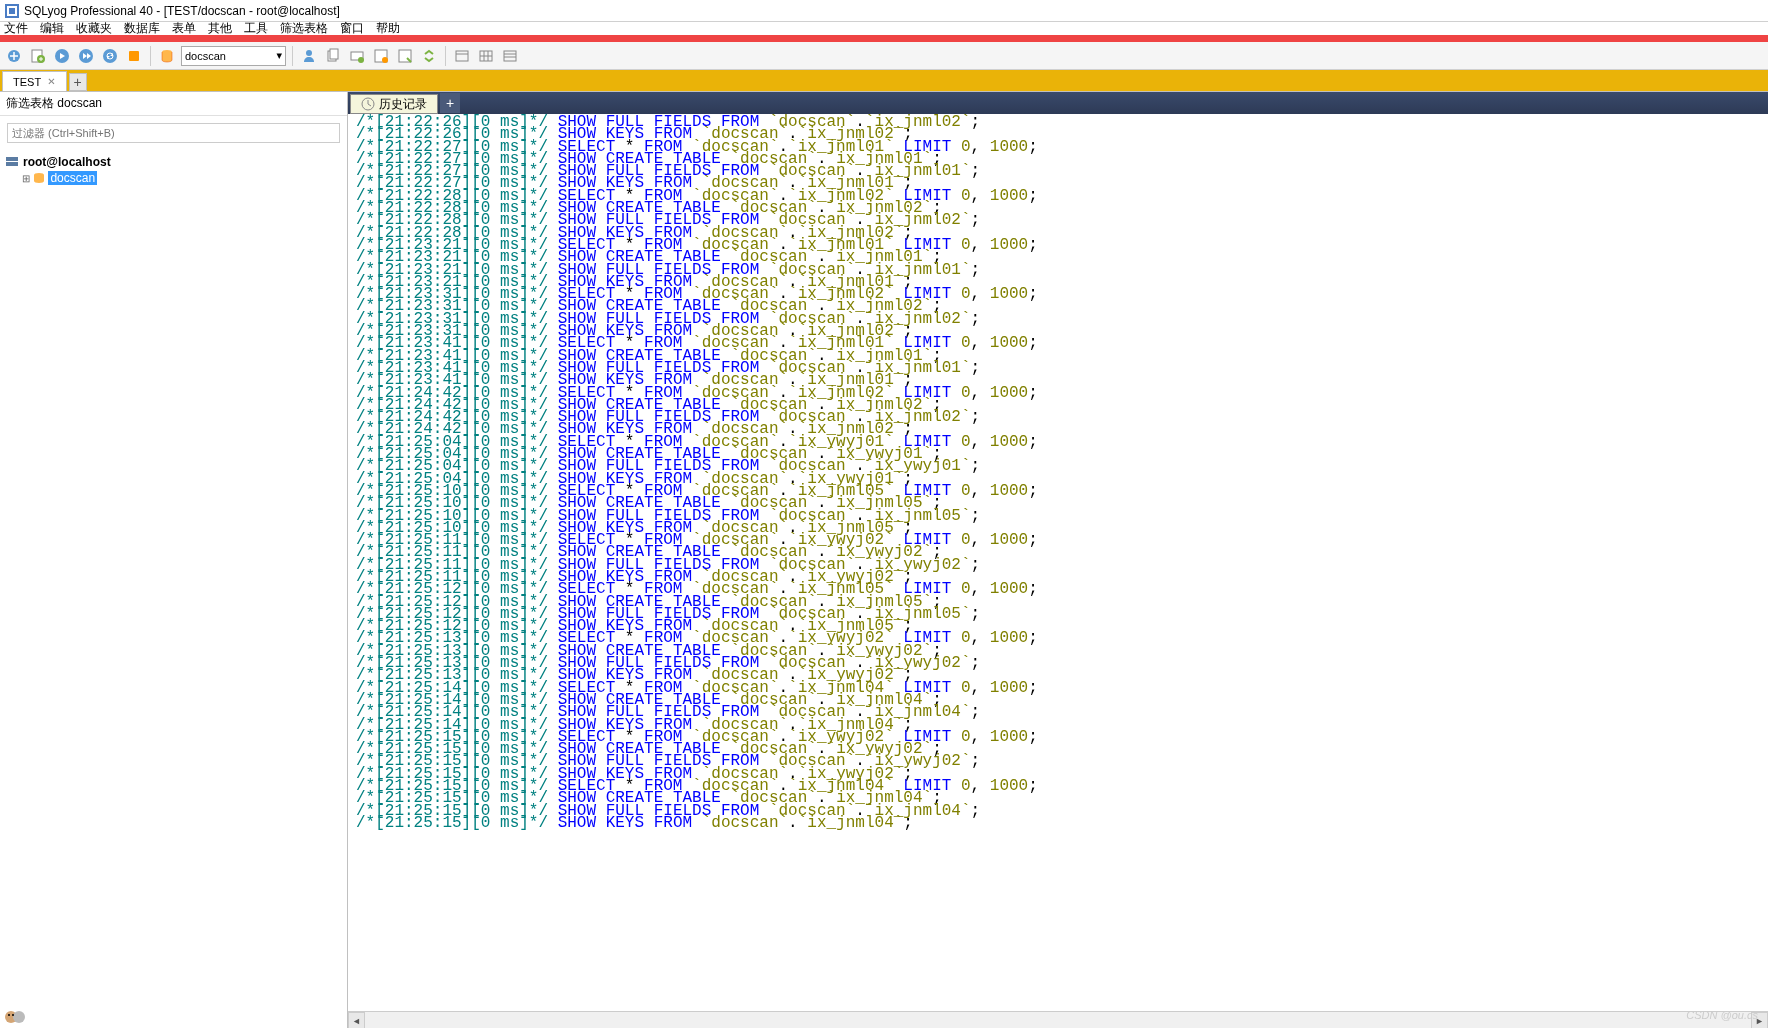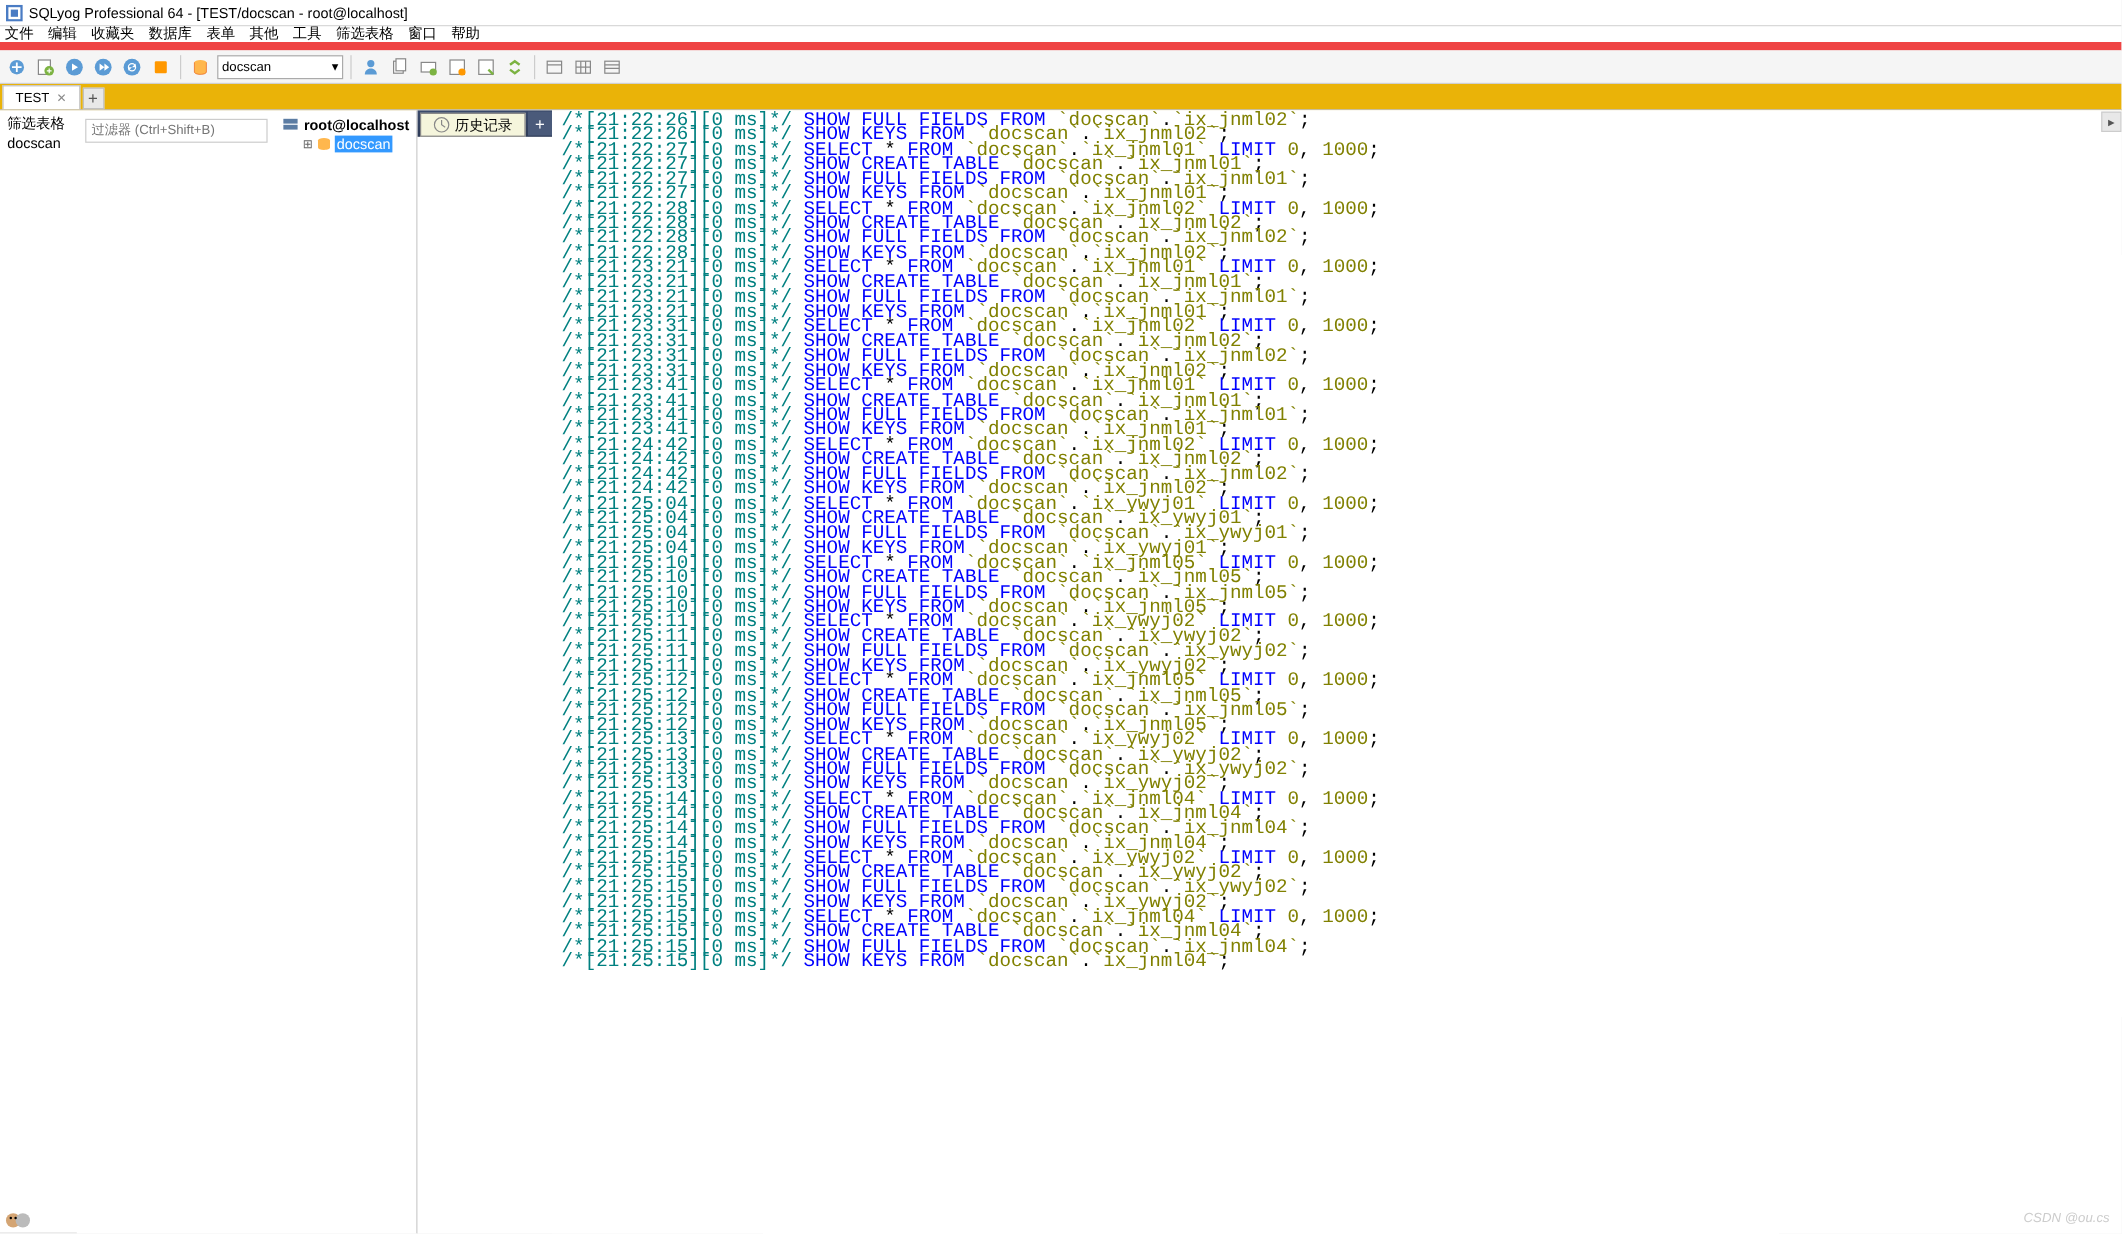--- a/index.html
+++ b/index.html
@@ -11,27 +11,27 @@
 .menubar span{font-size:12px;color:#000;cursor:default}
 .toolbar{height:28px;background:#f5f5f5;display:flex;align-items:center;padding:2px 4px;gap:4px;border-bottom:1px solid #d0d0d0}
 .tbtn{width:20px;height:20px;display:inline-flex;align-items:center;justify-content:center;cursor:pointer}
 .sep{width:1px;height:20px;background:#ccc;margin:0 2px}
 .dbsel{height:20px;width:105px;border:1px solid #aaa;background:#fff;font-size:11px;padding:0 3px;display:flex;align-items:center;justify-content:space-between}
 .tabbar{height:22px;background:#eab308;display:flex;align-items:flex-end;border-bottom:1px solid #c0c0c0}
 .tab{height:20px;padding:0 10px;background:#fff;border:1px solid #c0c0c0;border-bottom:none;display:flex;align-items:center;gap:6px;font-size:11px;margin-left:2px}
 .tab .x{color:#888;font-size:10px}
 .addtab{width:18px;height:18px;display:flex;align-items:center;justify-content:center;background:#e8e8e8;border:1px solid #c0c0c0;margin-left:2px;cursor:pointer;font-size:14px;color:#555}
 .main{display:flex;height:calc(100% - 92px)}
-.side{width:348px;background:#fff;border-right:1px solid #c0c0c0;display:flex;flex-direction:row}
+.side{width:348px;background:#fff;border-right:1px solid #c0c0c0;display:flex;flex-direction:column}
 .side-head{padding:3px 6px;font-size:12px;border-bottom:1px solid #e0e0e0}
 .side-filter{height:20px;border:1px solid #ccc;margin:7px;padding:2px 4px;font-size:11px;color:#888;background:#fff}
 .tree{padding:4px 6px;font-size:12px}
 .tree-row{display:flex;align-items:center;gap:3px;height:16px}
 .tree-row.indent{padding-left:16px}
-.content{flex:1;display:flex;flex-direction:row;background:#fff}
+.content{flex:1;display:flex;flex-direction:column;background:#fff}
 .ctabbar{height:22px;background:linear-gradient(#3a4a6b,#2d3a56);display:flex;align-items:center}
 .ctab{height:20px;padding:0 10px;background:#f5f5dc;border:1px solid #888;display:flex;align-items:center;gap:4px;font-size:12px;margin-left:2px;margin-top:2px}
 .ctab .ci{width:14px;height:14px}
 .addctab{width:20px;height:20px;background:#4a5a7a;color:#fff;display:flex;align-items:center;justify-content:center;margin-left:2px;cursor:pointer;font-size:14px}
 .history{flex:1;overflow:auto;background:#fff;padding:2px 0;font-family:Consolas,"Courier New",monospace;font-size:16px;line-height:12.3px;white-space:pre}
 .ln{padding:0 8px}
 .c{color:#008080}
 .kw{color:#0000ff}
 .str{color:#808000}
 .num{color:#808000}
@@ -47,21 +47,21 @@
 <body>
 
 <div class="titlebar">
   <span class="ico">
       <svg width="14" height="14">
         <rect width="14" height="14" fill="#4a7cc4"></rect>
         <rect x="2" y="2" width="10" height="10" fill="#fff"></rect>
         <rect x="4" y="4" width="6" height="6" fill="#4a7cc4"></rect>
       </svg>
     </span>
-  <span class="t">SQLyog Professional 64 - [TEST/docscan - root@localhost]</span>
+  <span class="t">SQLyog Professional 40 - [TEST/docscan - root@localhost]</span>
 </div>
 
 <div class="menubar">
   <span>文件</span>
   <span>编辑</span>
   <span>收藏夹</span>
   <span>数据库</span>
   <span>表单</span>
   <span>其他</span>
   <span>工具</span>

